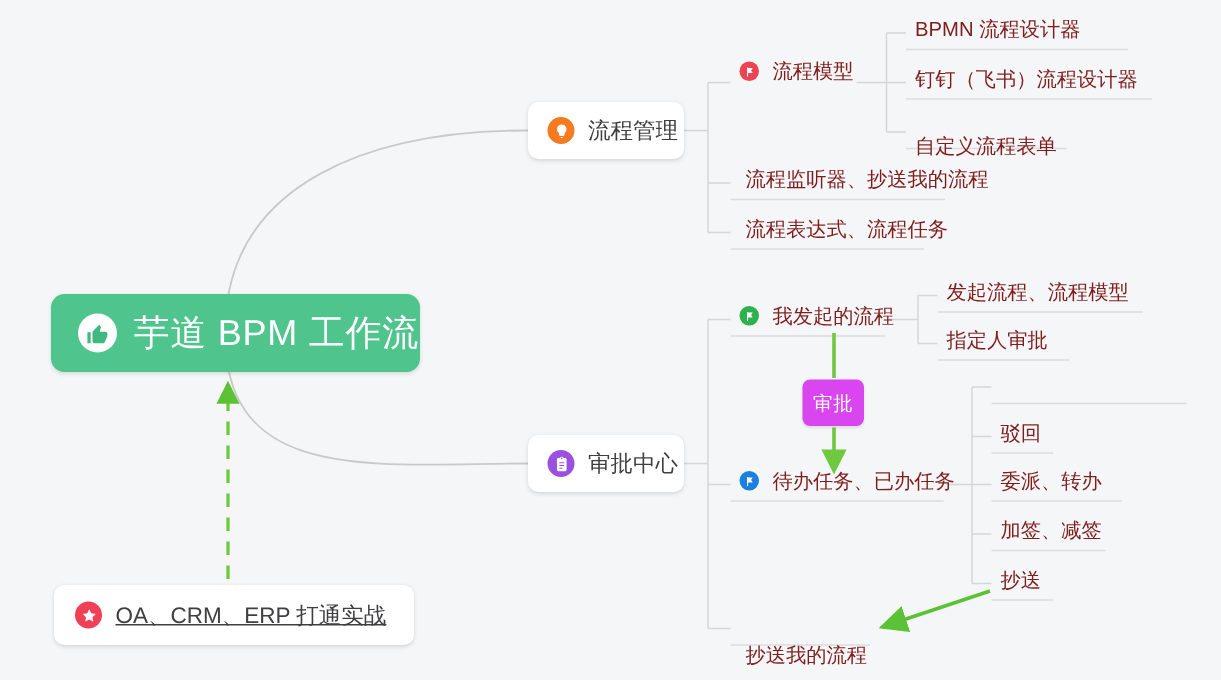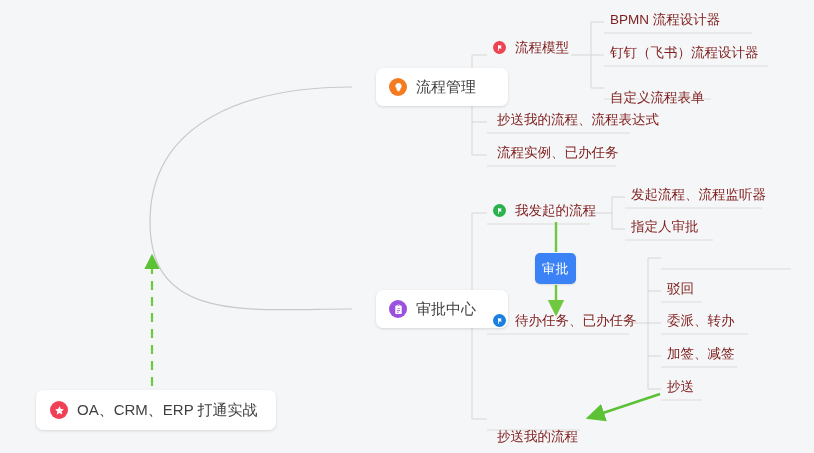--- a/index.html
+++ b/index.html
@@ -27,30 +27,30 @@
     background:#4fc48c;
     border-radius:9px;
     box-shadow:0 1px 3px rgba(0,0,0,.12);
     padding-left:18px;
     gap:11px;
   }
   .root .label{
     color:#ffffff;font-size:24px;letter-spacing:.5px;white-space:nowrap;
   }
   .branch{
-    height:38px;padding:0 32px 0 13px;gap:9px;margin-left:24px;
+    height:38px;padding:0 4px 0 13px;gap:9px;
   }
   .branch .label{font-size:15px;color:#3f3f42;white-space:nowrap;}
   #n-flow{left:352px;top:68px;}
   #n-approve{left:352px;top:290px;}
 
   .bottomcard{
     left:36px;top:390px;height:40px;padding:0 18px 0 14px;gap:9px;
   }
-  .bottomcard .label{font-size:15px;color:#3f3f42;white-space:nowrap;}
+  .bottomcard .label{font-size:15px;color:#3f3f42;white-space:nowrap;text-decoration:underline;}
 
   
   .leaf{
     position:absolute;
     font-size:13.5px;
     color:#7f1d1d;
     white-space:nowrap;
     padding:0 8px 5px 8px;
     box-sizing:border-box;
   }
@@ -65,21 +65,21 @@
   .ico svg{display:block;}
   .ico-lg{width:26px;height:26px;background:#ffffff;}
   .ico-sm{width:18px;height:18px;}
   .flagico{width:13px;height:13px;border-radius:50%;
     display:inline-flex;align-items:center;justify-content:center;}
 
   
   #badge-approve{
     position:absolute;left:535px;top:253px;
     width:41px;height:31px;
-    background:#3b82f6;
+    background:#d946ef;
     border-radius:5px;
     display:flex;align-items:center;justify-content:center;
     color:#ffffff;font-size:13px;letter-spacing:.5px;
     box-shadow:0 1px 2px rgba(0,0,0,.10);
   }
 </style>
 </head>
 <body>
 
 <div id="canvas">
@@ -159,20 +159,28 @@
     <g>
       <path d="M556 222 L 556 252" stroke="#6fc93f" stroke-width="2.4" fill="none"></path>
       <path d="M556 285 L 556 314" stroke="#6fc93f" stroke-width="2.4" fill="none" marker-end="url(#gh3)"></path>
     </g>
 
     <path d="M660 394 L 588 418" stroke="#5bc236" stroke-width="2.4" fill="none" marker-end="url(#gh2)"></path>
 
     <path d="M152 386 L 152 256" stroke="#6fc93f" stroke-width="2.2" fill="none" stroke-dasharray="9 7" marker-end="url(#gh)"></path>
   </svg>
 
+  <div class="card root">
+    <span class="ico ico-lg">
+      <svg width="17" height="17" viewBox="0 0 24 24" fill="#3fb97f">
+        <path d="M9 21h7.3c.9 0 1.6-.5 1.9-1.3l2.3-5.4c.07-.2.1-.4.1-.6v-1.8c0-1-.8-1.8-1.8-1.8h-5.3l.9-4.1.03-.3c0-.4-.16-.76-.42-1.02L12.9 3.5 7.1 9.3c-.33.33-.53.78-.53 1.28V19c0 1.1.9 2 2 2H9zM1.8 10.5h3.1V21H1.8V10.5z"></path>
+      </svg>
+    </span>
+    <span class="label">芋道 BPM 工作流</span>
+  </div>
 
   <div class="card branch" id="n-flow">
     <span class="ico ico-sm" style="background:#f57b20">
       <svg width="11" height="11" viewBox="0 0 24 24" fill="#ffffff">
         <path d="M12 2a7 7 0 0 0-4 12.7V17a2 2 0 0 0 2 2h4a2 2 0 0 0 2-2v-2.3A7 7 0 0 0 12 2zm-1.5 18.5h3a1.5 1.5 0 0 1-3 0z"></path>
       </svg>
     </span>
     <span class="label">流程管理</span>
   </div>
 
@@ -198,36 +206,36 @@
     <span>BPMN 流程设计器</span>
   </div>
   <div class="leaf" style="left:602px;top:44px;">
     <span>钉钉（飞书）流程设计器</span>
   </div>
   <div class="leaf" style="left:602px;top:77px;margin-top:12px;">
     <span>自定义流程表单</span>
   </div>
 
   <div class="leaf" style="left:489px;top:111px;">
-    <span>抄送我的流程、流程表达式</span>
+    <span>流程监听器、抄送我的流程</span>
   </div>
   <div class="leaf" style="left:489px;top:144px;">
-    <span>流程实例、已办任务</span>
+    <span>流程表达式、流程任务</span>
   </div>
 
   <div class="leaf ic" style="left:489px;top:202px;">
     <span class="flag flagico" style="background:#2bb24c">
       <svg width="8" height="8" viewBox="0 0 24 24" fill="#ffffff">
         <path d="M6 3v18h2.2v-7.2h9.3L14.3 9l3.2-4.8H8.2V3H6z"></path>
       </svg>
     </span>
     <span>我发起的流程</span>
   </div>
   <div class="leaf" style="left:623px;top:186px;">
-    <span>发起流程、流程监听器</span>
+    <span>发起流程、流程模型</span>
   </div>
   <div class="leaf" style="left:623px;top:218px;">
     <span>指定人审批</span>
   </div>
 
   <div class="leaf ic" style="left:489px;top:312px;">
     <span class="flag flagico" style="background:#1b7fe0">
       <svg width="8" height="8" viewBox="0 0 24 24" fill="#ffffff">
         <path d="M6 3v18h2.2v-7.2h9.3L14.3 9l3.2-4.8H8.2V3H6z"></path>
       </svg>

